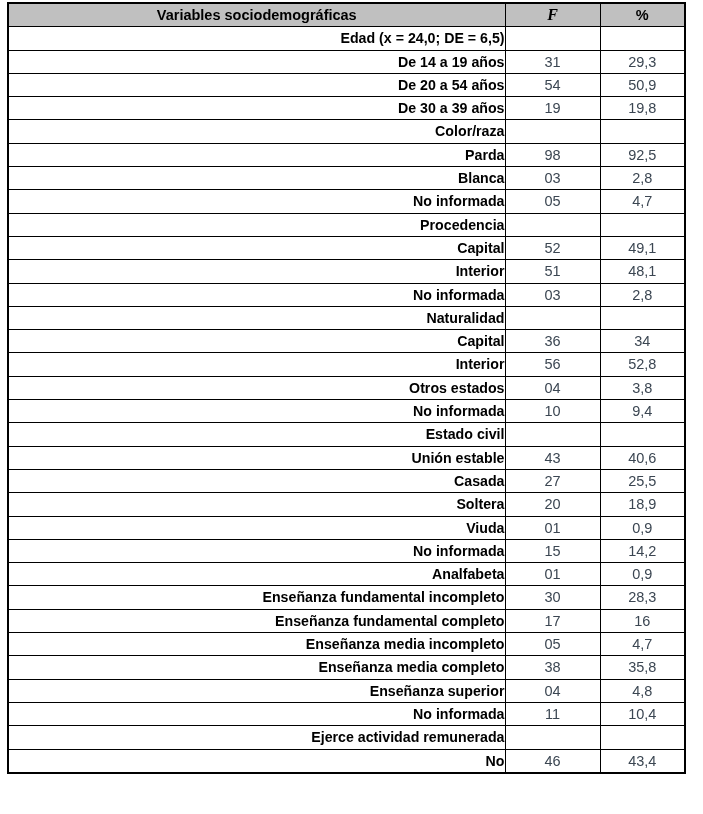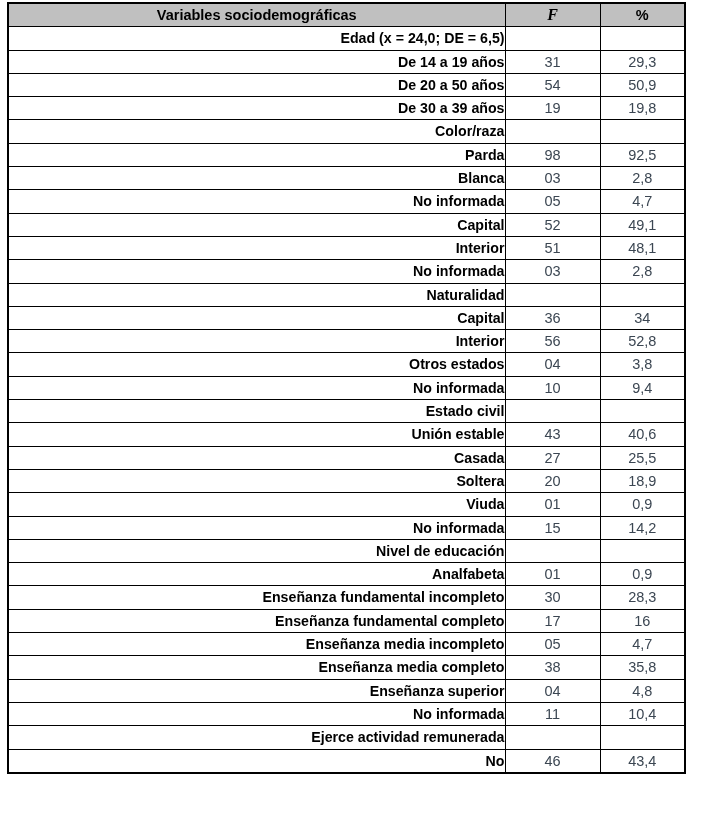--- a/index.html
+++ b/index.html
@@ -110,21 +110,21 @@
           <td class="label">Edad  (x = 24,0; DE = 6,5)</td>
           <td class="num empty"></td>
           <td class="num empty"></td>
         </tr>
         <tr>
           <td class="label sub">De 14 a 19 años</td>
           <td class="num">31</td>
           <td class="num">29,3</td>
         </tr>
         <tr>
-          <td class="label sub">De 20 a 50 años</td>
+          <td class="label sub">De 20 a 54 años</td>
           <td class="num">54</td>
           <td class="num">50,9</td>
         </tr>
         <tr>
           <td class="label sub">De 30 a 39 años</td>
           <td class="num">19</td>
           <td class="num">19,8</td>
         </tr>
         <tr>
           <td class="label">Color/raza</td>
@@ -140,20 +140,25 @@
           <td class="label sub">Blanca</td>
           <td class="num">03</td>
           <td class="num">2,8</td>
         </tr>
         <tr>
           <td class="label sub">No informada</td>
           <td class="num">05</td>
           <td class="num">4,7</td>
         </tr>
         <tr>
+          <td class="label">Procedencia</td>
+          <td class="num empty"></td>
+          <td class="num empty"></td>
+        </tr>
+        <tr>
           <td class="label sub">Capital</td>
           <td class="num">52</td>
           <td class="num">49,1</td>
         </tr>
         <tr>
           <td class="label sub">Interior</td>
           <td class="num">51</td>
           <td class="num">48,1</td>
         </tr>
         <tr>
@@ -210,25 +215,20 @@
           <td class="label sub">Viuda</td>
           <td class="num">01</td>
           <td class="num">0,9</td>
         </tr>
         <tr>
           <td class="label sub">No informada</td>
           <td class="num">15</td>
           <td class="num">14,2</td>
         </tr>
         <tr>
-          <td class="label">Nivel de educación</td>
-          <td class="num empty"></td>
-          <td class="num empty"></td>
-        </tr>
-        <tr>
           <td class="label sub">Analfabeta</td>
           <td class="num">01</td>
           <td class="num">0,9</td>
         </tr>
         <tr>
           <td class="label sub">Enseñanza fundamental incompleto</td>
           <td class="num">30</td>
           <td class="num">28,3</td>
         </tr>
         <tr>

